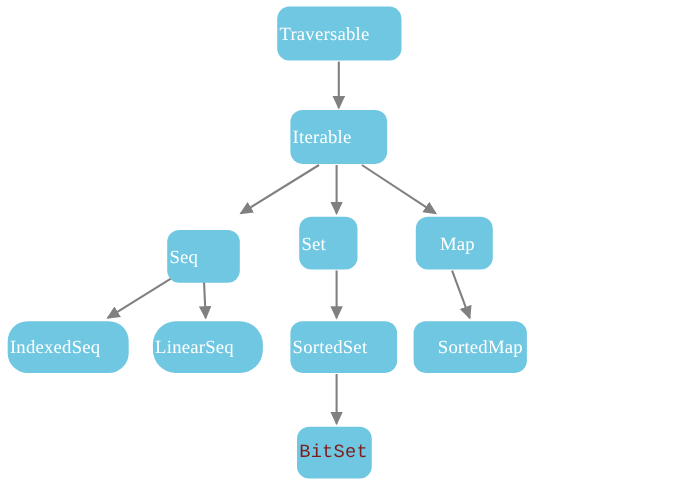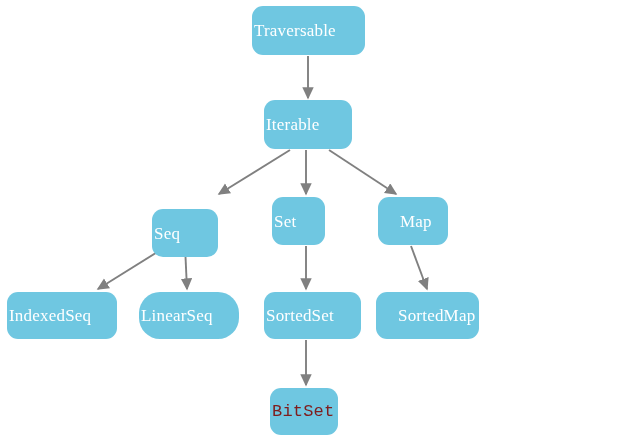--- a/index.html
+++ b/index.html
@@ -82,21 +82,21 @@
       </div>
       <div class="node" style="left: 152px; top: 197px; width: 66px; height: 48px; background: rgb(111, 199, 225); color: rgb(255, 255, 255); margin-top: 12px;">
         <span class="node-label">Seq</span>
       </div>
       <div class="node" style="left: 272px; top: 197px; width: 53px; height: 48px; background: rgb(111, 199, 225); color: rgb(255, 255, 255);">
         <span class="node-label">Set</span>
       </div>
       <div class="node" style="left: 378px; top: 197px; width: 70px; height: 48px; background: rgb(111, 199, 225); color: rgb(255, 255, 255); padding-left: 20px;">
         <span class="node-label">Map</span>
       </div>
-      <div class="node" style="left: 7px; top: 292px; width: 110px; height: 47px; background: rgb(111, 199, 225); color: rgb(255, 255, 255);">
+      <div class="node" style="left: 7px; top: 292px; width: 110px; height: 47px; background: rgb(111, 199, 225); color: rgb(255, 255, 255); border-radius: 18px;">
         <span class="node-label">IndexedSeq</span>
       </div>
       <div class="node" style="left: 139px; top: 292px; width: 100px; height: 47px; background: rgb(111, 199, 225); color: rgb(255, 255, 255); border-radius: 21px;">
         <span class="node-label">LinearSeq</span>
       </div>
       <div class="node" style="left: 264px; top: 292px; width: 97px; height: 47px; background: rgb(111, 199, 225); color: rgb(255, 255, 255);">
         <span class="node-label">SortedSet</span>
       </div>
       <div class="node" style="left: 376px; top: 292px; width: 103px; height: 47px; background: rgb(111, 199, 225); color: rgb(255, 255, 255); padding-left: 20px;">
         <span class="node-label">SortedMap</span>

